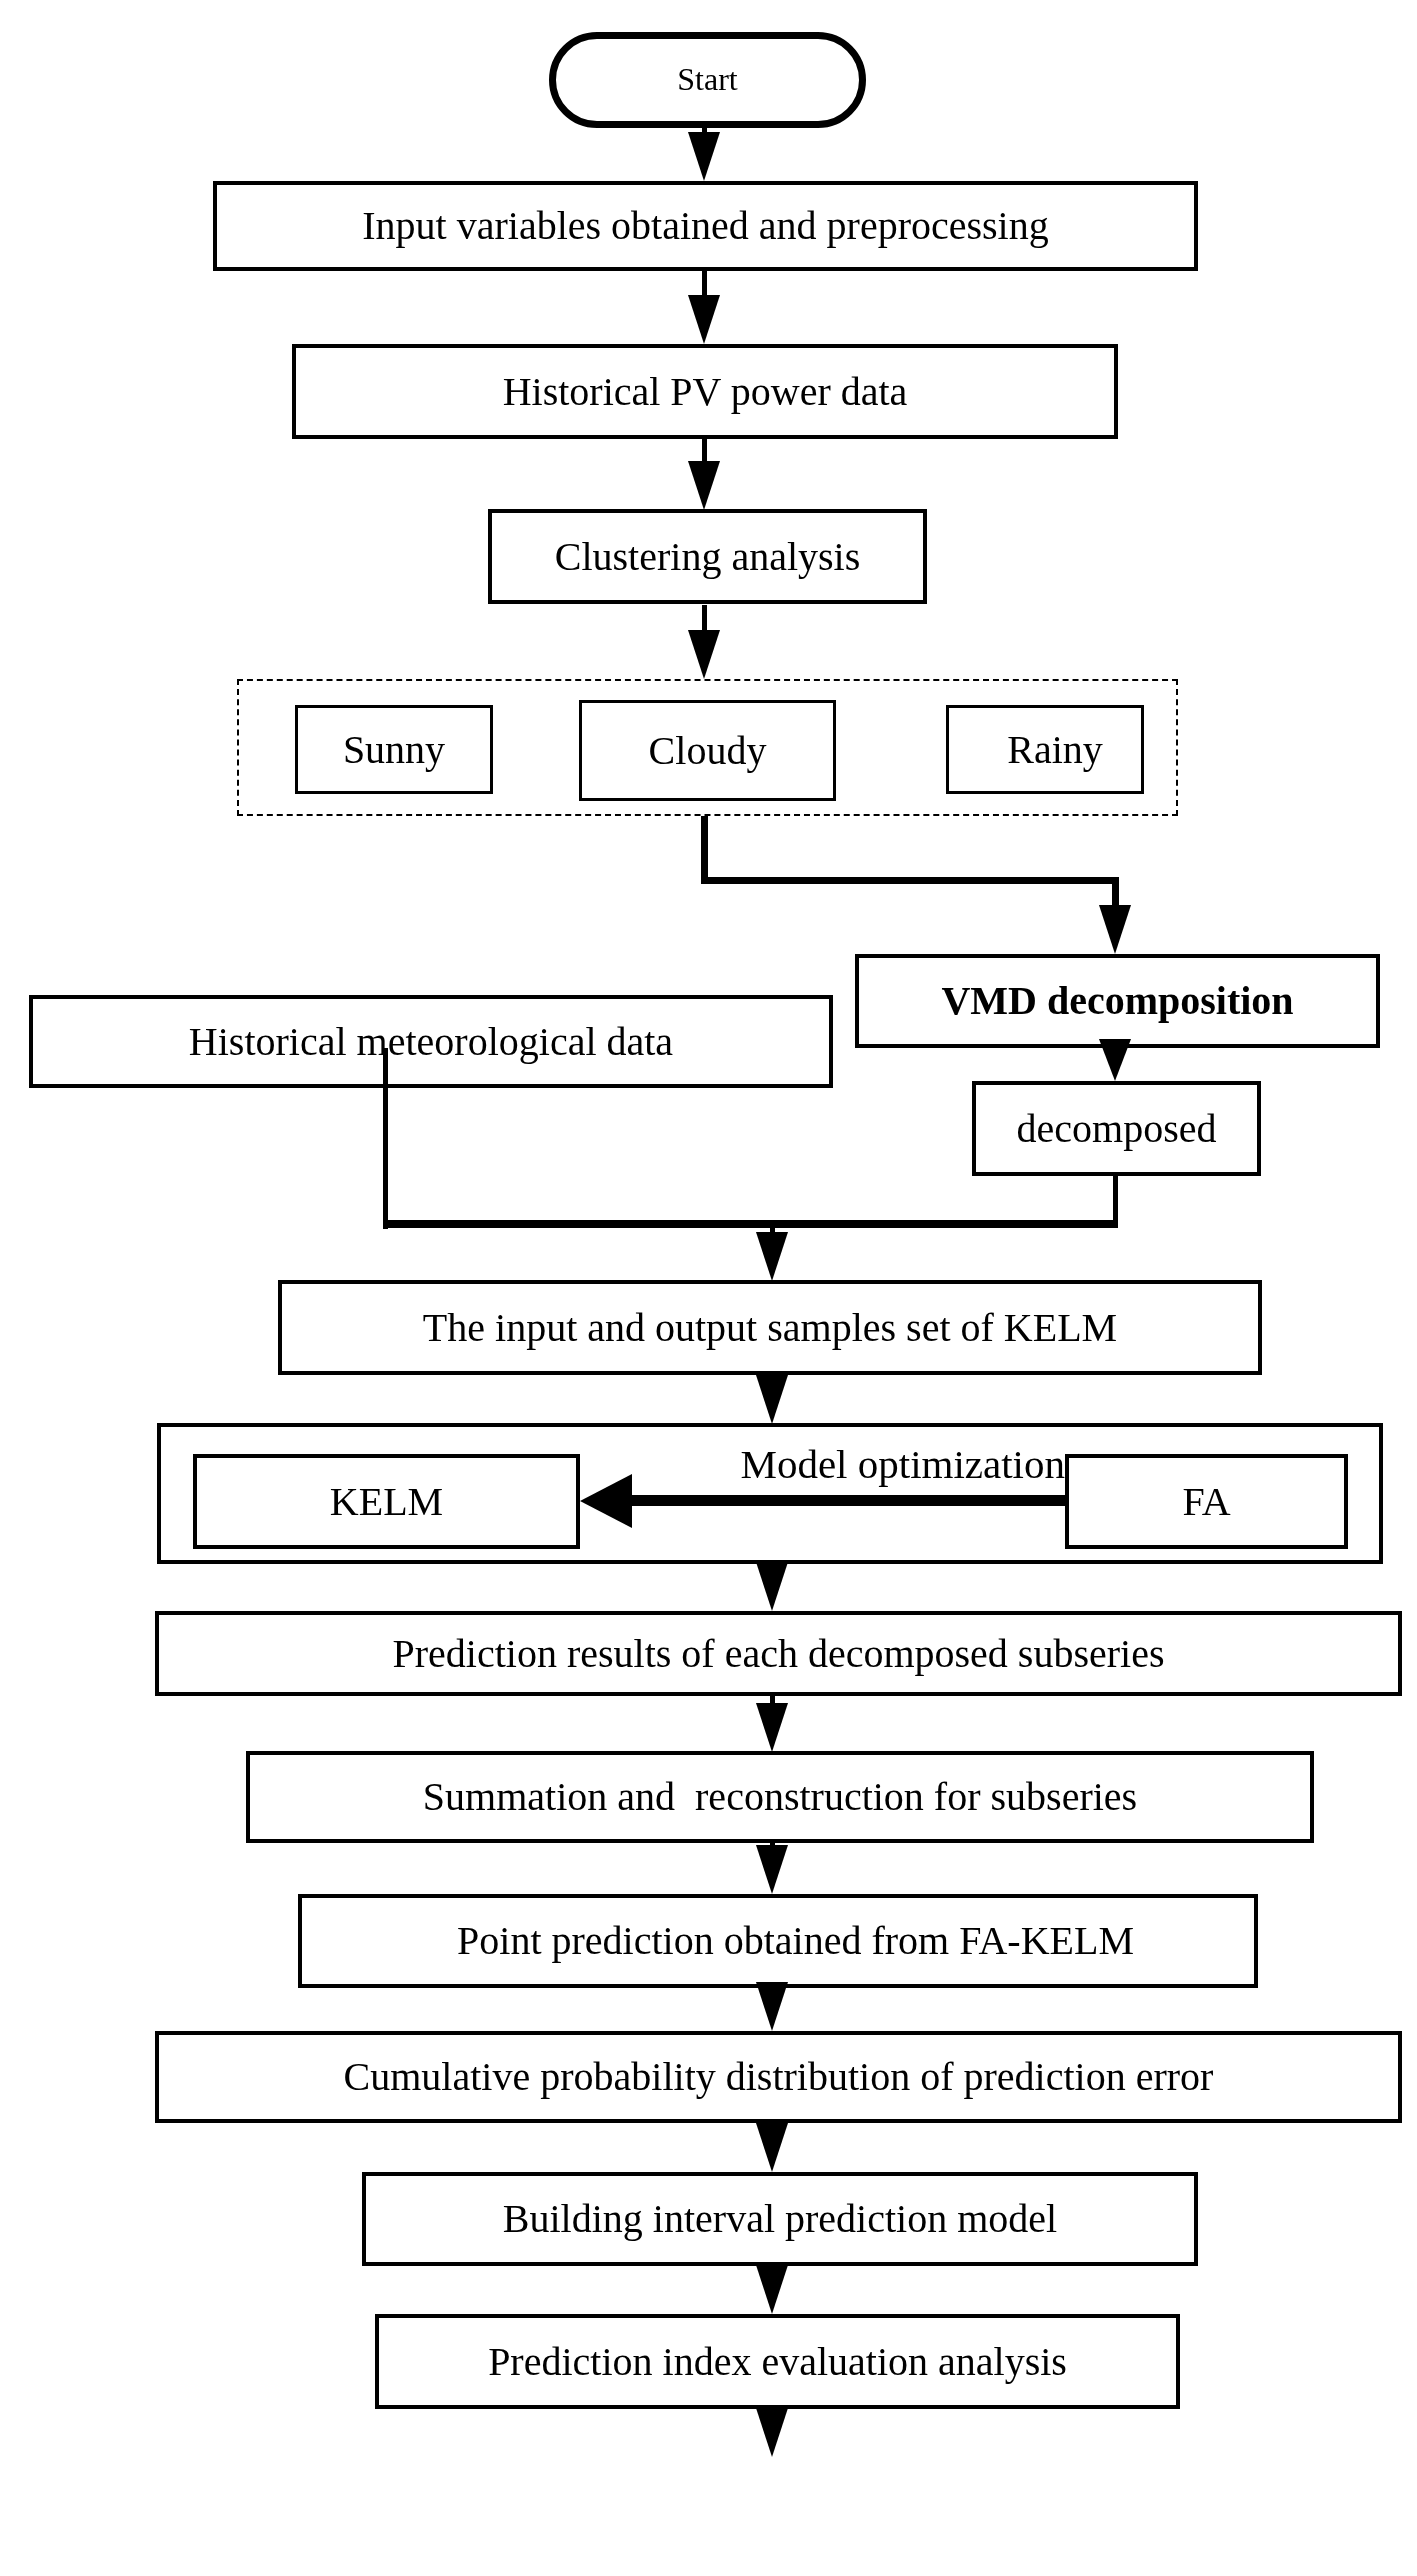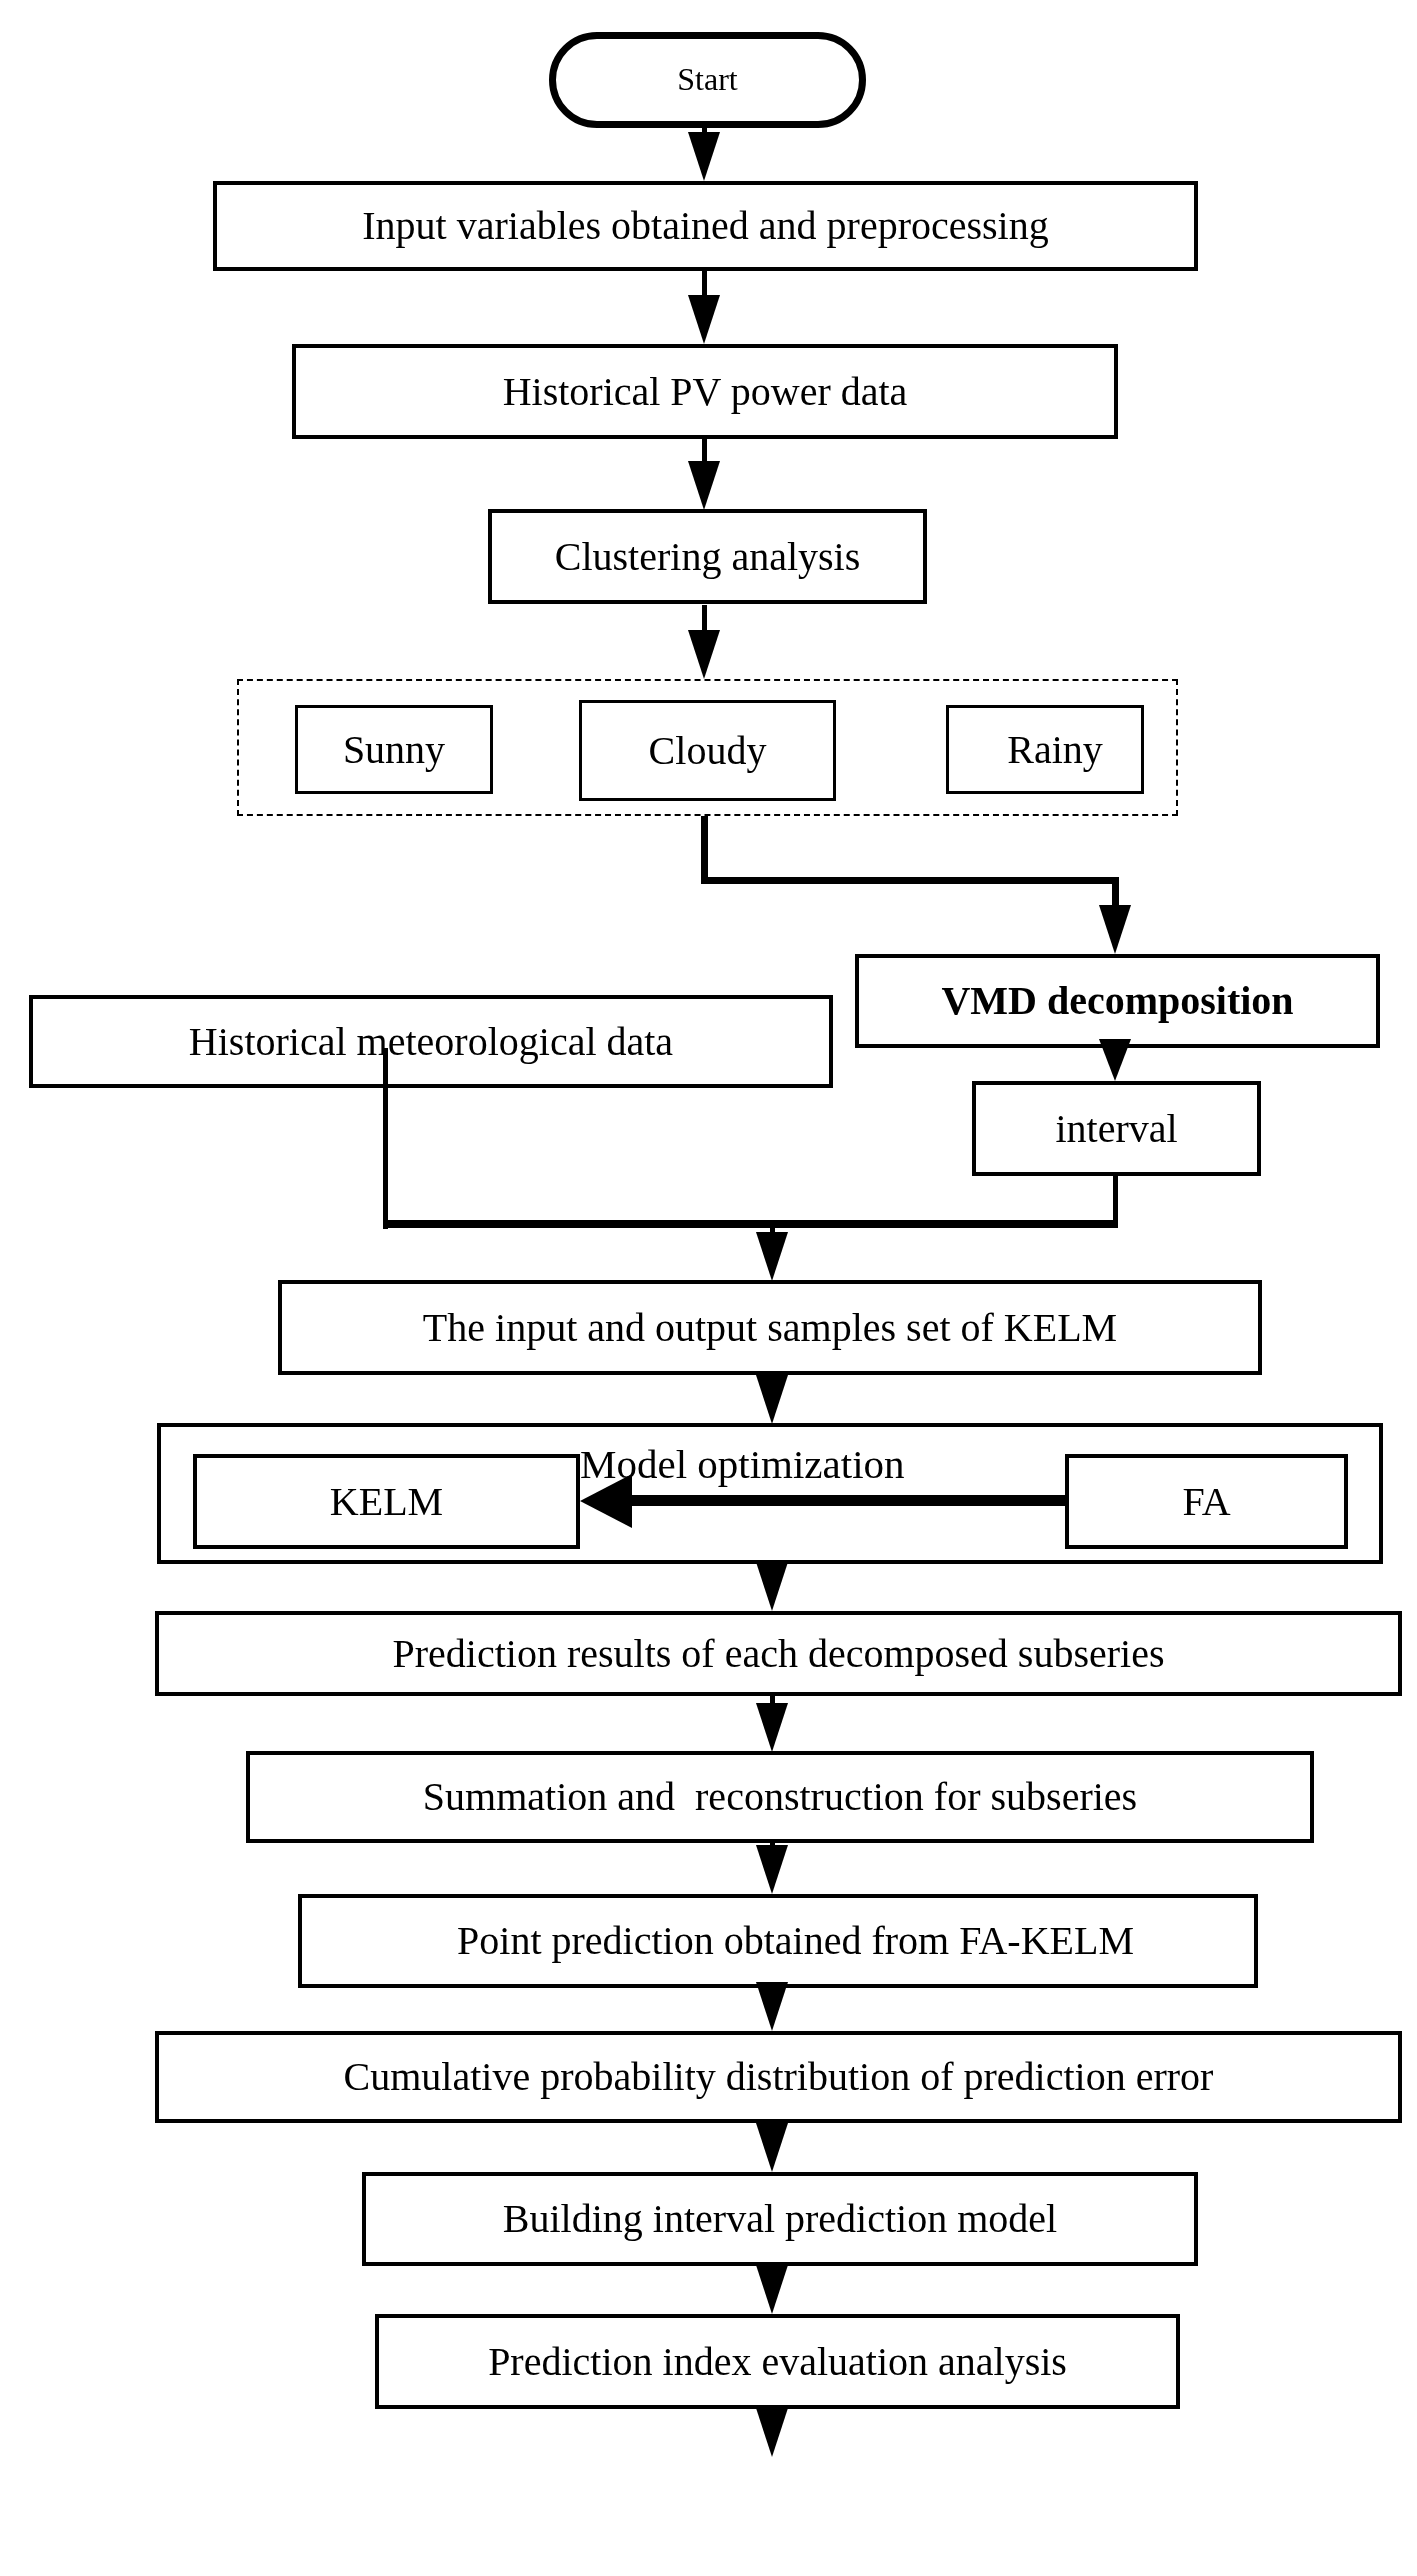--- a/index.html
+++ b/index.html
@@ -61,21 +61,21 @@
   .ahead-left {
     position: absolute;
     width: 0;
     height: 0;
     border-top: 27px solid transparent;
     border-bottom: 27px solid transparent;
     border-right: 52px solid #000000;
   }
   .floatlabel {
     position: absolute;
-    text-align: left;
+    text-align: right;
     font-size: 41px;
     line-height: 54px;
     white-space: pre;
   }
 </style>
 </head>
 <body>
 
 <div id="canvas">
 
@@ -128,21 +128,21 @@
   </div>
 
   <div class="box" style="left:855px; top:954px; width:525px; height:94px;font-weight:bold;">
     <span>VMD decomposition</span>
   </div>
 
   <div class="vline" style="left:1113px; top:1048px; width:5.2px; height:8.7px;"></div>
   <div class="ahead-down" style="left:1099px; top:1039px; border-top-width:42px;"></div>
 
   <div class="box" style="left:972px; top:1081px; width:289px; height:95px;">
-    <span>interval</span>
+    <span>decomposed</span>
   </div>
 
   <div class="vline" style="left:383px; top:1048px; width:5.2px; height:181px;"></div>
   <div class="vline" style="left:1113px; top:1176px; width:5.2px; height:52px;"></div>
   <div class="hline" style="left:383px; top:1220px; width:735px; height:7.8px;"></div>
   <div class="vline" style="left:770px; top:1228px; width:5.2px; height:14px;"></div>
   <div class="ahead-down" style="left:756px; top:1232px;"></div>
 
   <div class="box" style="left:278px; top:1280px; width:984px; height:95px;">
     <span>The input and output samples set of KELM</span>

